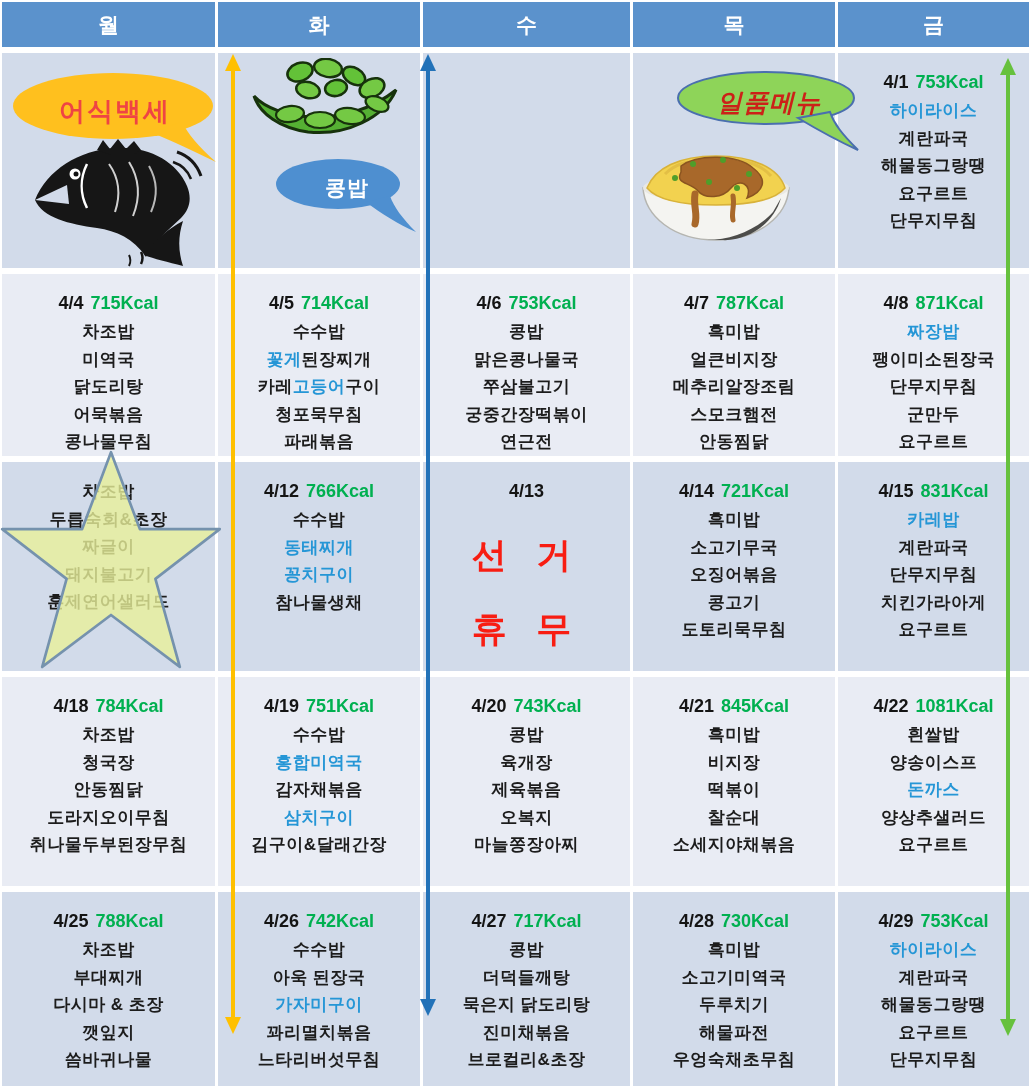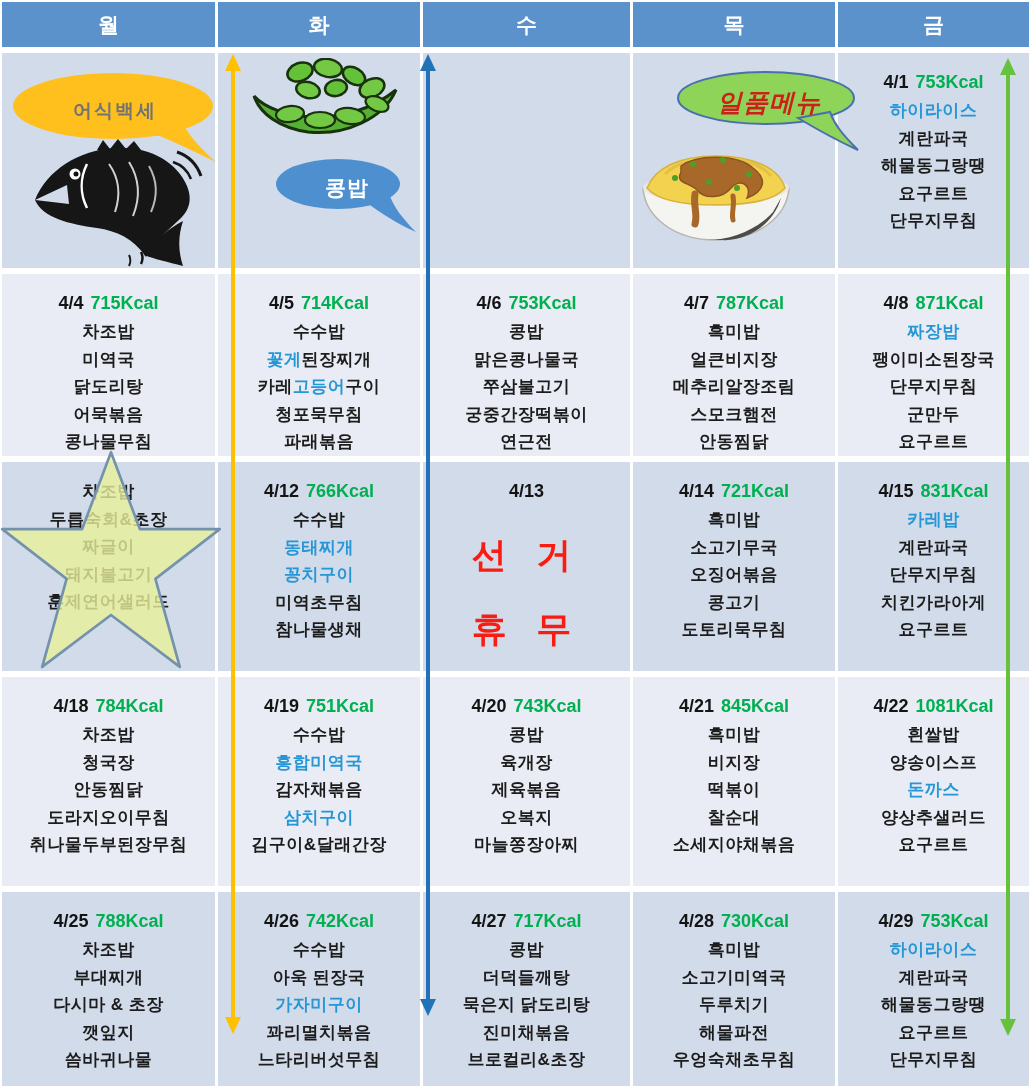--- a/index.html
+++ b/index.html
@@ -16,21 +16,21 @@
   .dateline{font-size:18px;font-weight:800;color:#141414;line-height:26px;margin-bottom:2px;}
   .kcal{color:#00b050;margin-left:7px;}
   .item{font-size:17px;font-weight:bold;color:#1c1c1c;line-height:27.5px;letter-spacing:0.5px;}
   .item .blue{color:#2596d6;}
   .holiday{color:#f81d12;font-size:35px;font-weight:800;letter-spacing:10px;line-height:46px;margin-top:28px;}
   .arrow{position:absolute;z-index:3;}
   .clipart{position:absolute;z-index:4;}
   .bubble{position:absolute;z-index:5;display:flex;align-items:center;justify-content:center;}
   .bubble svg{position:absolute;left:0;top:0;}
   .bubble span{position:relative;font-weight:800;}
-  .bubble-fish span{color:#737373;font-size:19px;letter-spacing:2px;padding-bottom:14px;}
+  .bubble-fish span{color:#ef4444;font-size:26px;letter-spacing:2px;padding-bottom:14px;}
   .bubble-bean span{color:#ffffff;font-size:21px;letter-spacing:1px;padding-bottom:16px;}
   .bubble-special span{color:#cc2118;font-size:25px;letter-spacing:1px;padding-bottom:20px;font-style:italic;}
   .star{position:absolute;z-index:6;pointer-events:none;}
 </style>
 </head>
 <body>
 
 <div class="page">
 
   <div class="cal">
@@ -96,21 +96,20 @@
         <div class="item"><span>두릅숙회&amp;초장</span></div>
         <div class="item"><span>짜글이</span></div>
         <div class="item"><span>돼지불고기</span></div>
         <div class="item"><span>훈제연어샐러드</span></div>
       </div>
       <div class="cell dark">
         <div class="dateline"><span>4/12</span><span class="kcal">766Kcal</span></div>
         <div class="item"><span>수수밥</span></div>
         <div class="item"><span class="blue">동태찌개</span></div>
         <div class="item"><span class="blue">꽁치구이</span></div>
-        <div class="item"><span>미역초무침</span></div>
         <div class="item"><span>참나물생채</span></div>
       </div>
       <div class="cell dark">
         <div class="dateline"><span>4/13</span></div>
         <div class="holiday">선 거</div>
         <div class="holiday">휴 무</div>
       </div>
       <div class="cell dark">
         <div class="dateline"><span>4/14</span><span class="kcal">721Kcal</span></div>
         <div class="item"><span>흑미밥</span></div>

